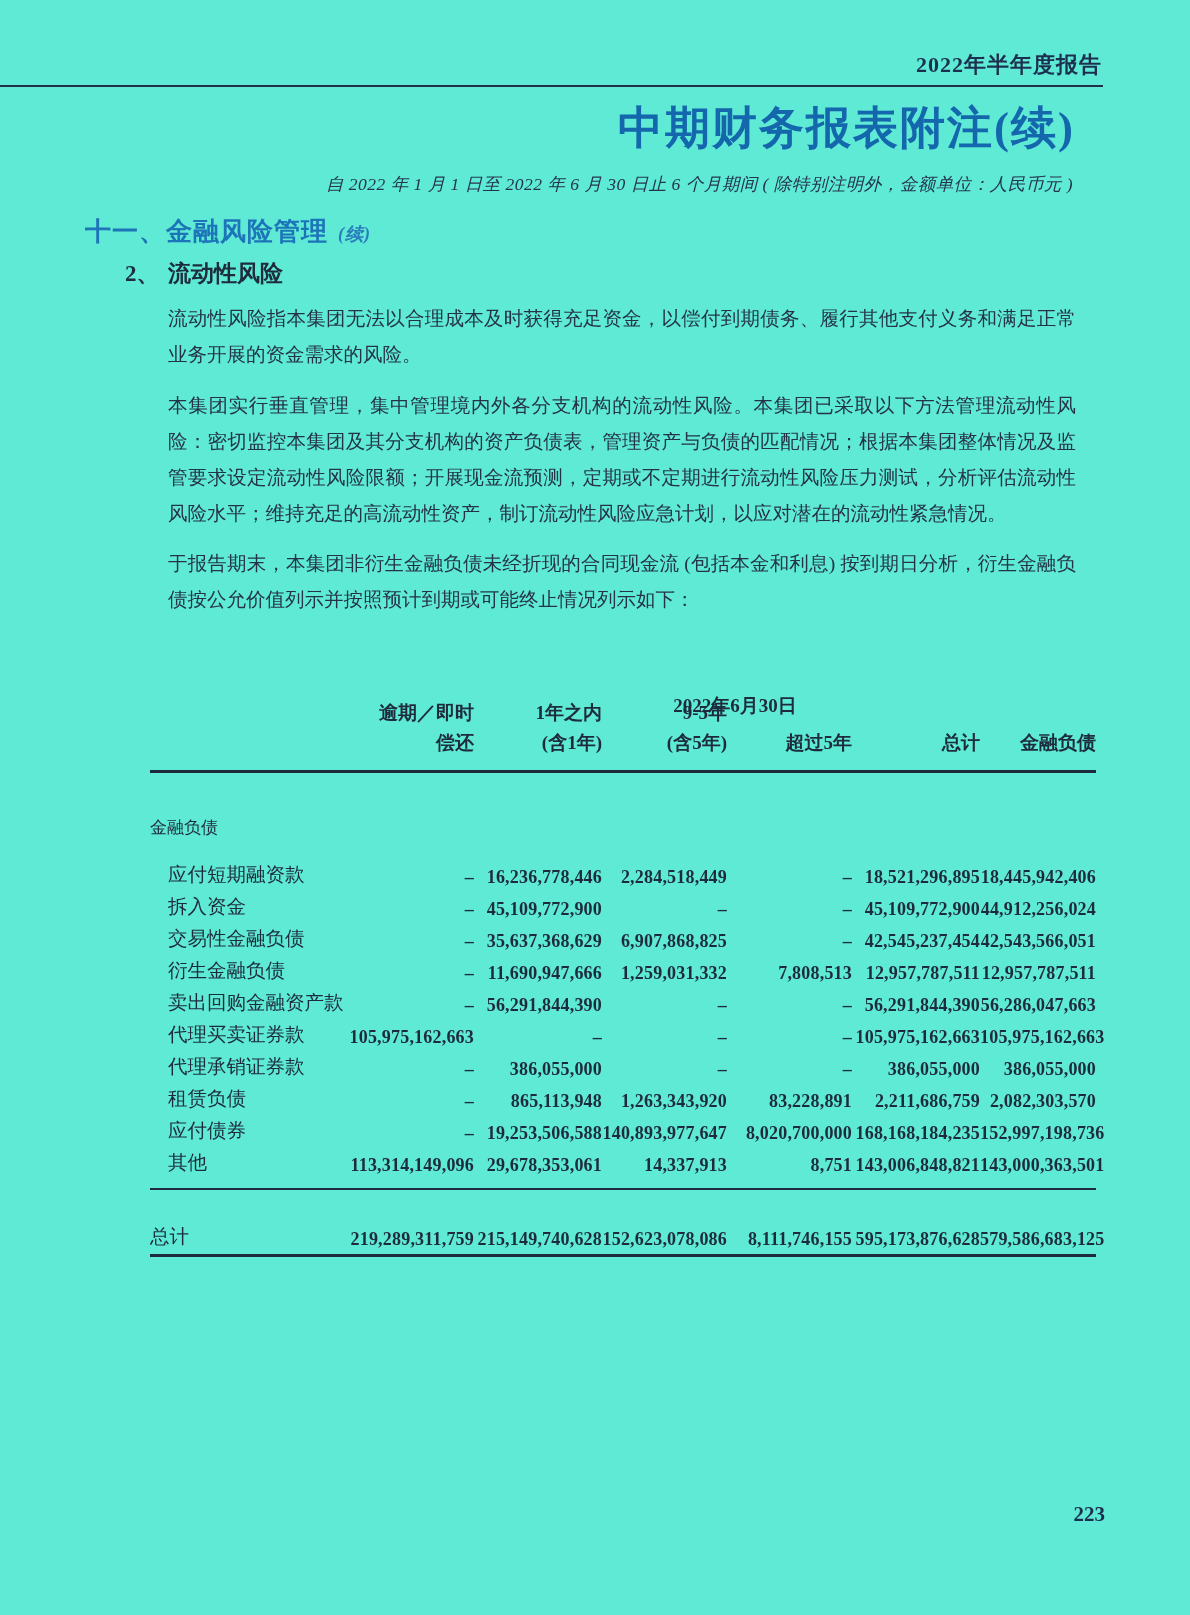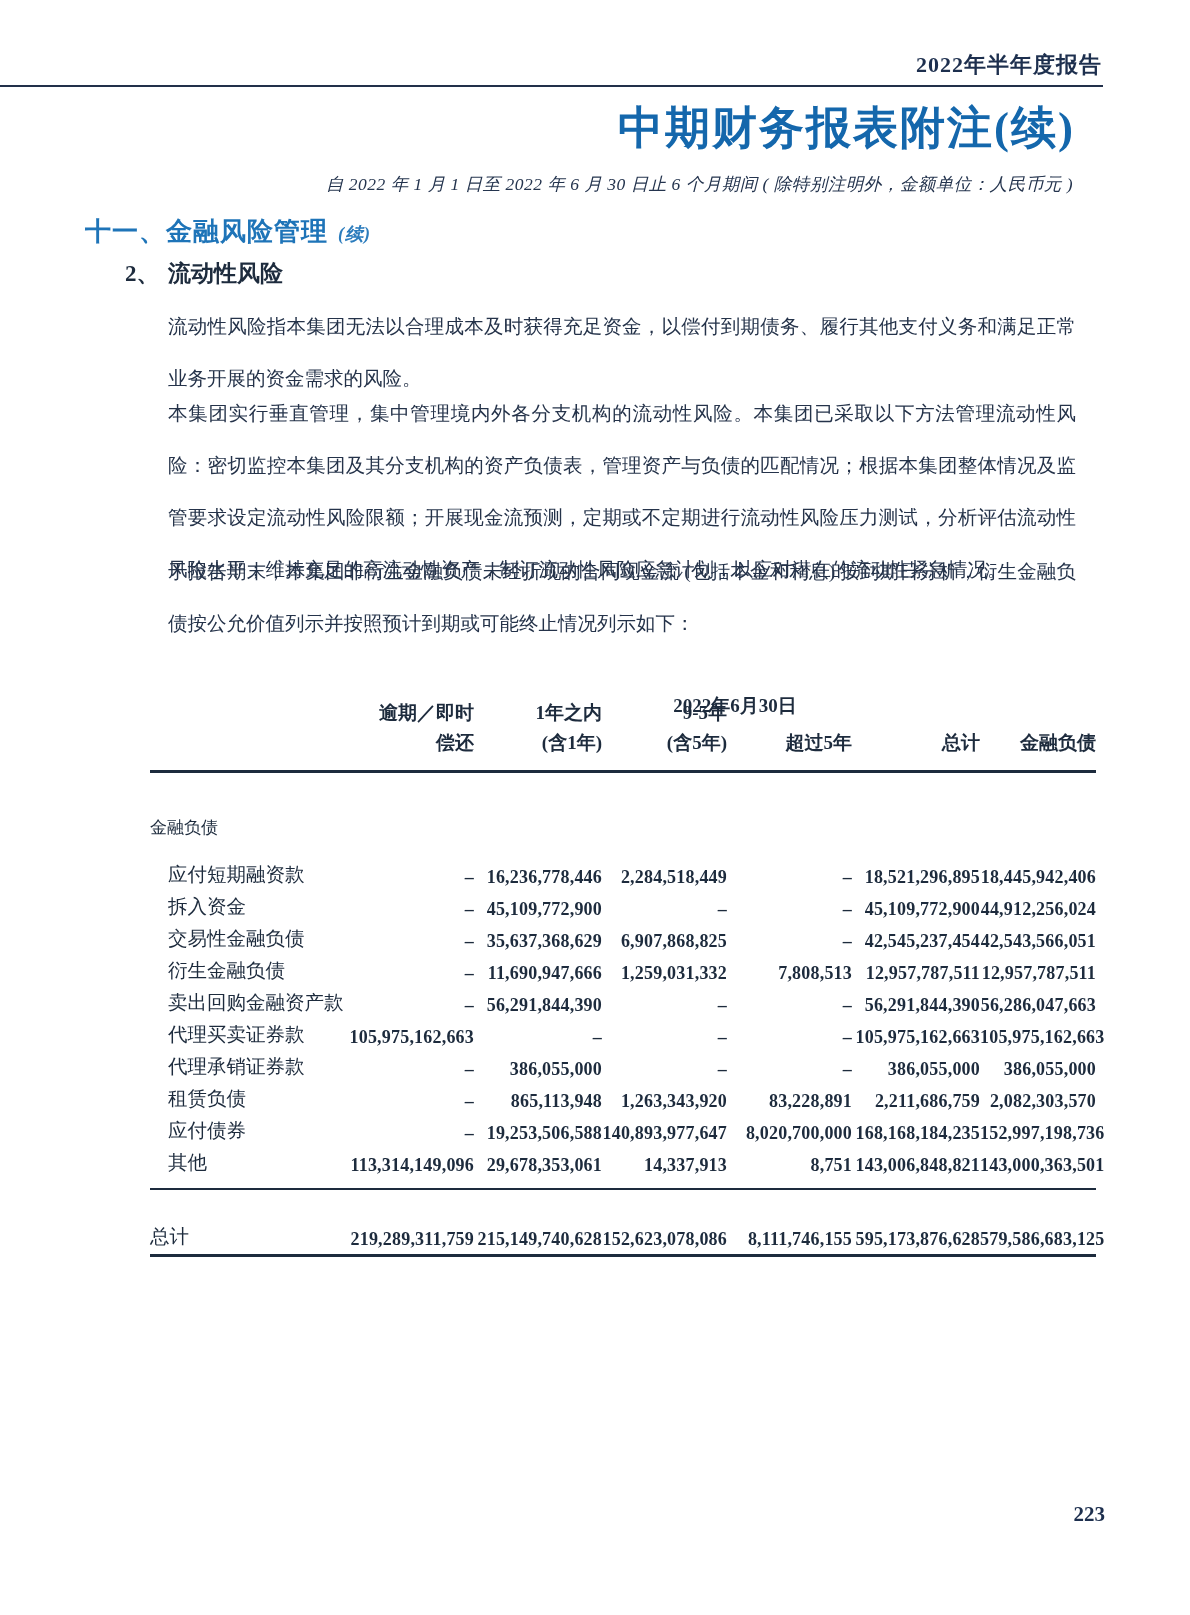--- a/index.html
+++ b/index.html
@@ -1,20 +1,20 @@
 <!DOCTYPE html>
 <html><head>
 <meta charset="utf-8">
 <style>
   * { margin:0; padding:0; box-sizing:border-box; }
   html,body { background:#b9cfe4; }
   .page {
     position:relative;
     width:1190px; height:1615px;
-    background:#ffffff;
+    background:#5eead4;
     font-family:"Liberation Serif","DejaVu Serif",serif;
     color:#22304a;
     overflow:hidden;
   }
   
   .report-header {
     position:absolute; top:50px; right:88px;
     font-size:22px; font-weight:bold; color:#1d2f4e;
     letter-spacing:1px;
   }
@@ -44,21 +44,21 @@
     margin-left:10px; color:#2b7cbd;
   }
   .subsection-heading {
     position:absolute; top:258px; left:125px;
     font-size:23px; font-weight:bold; color:#1d2b3d;
   }
   .subsection-heading .num { display:inline-block; width:43px; }
   
   .para {
     position:absolute; left:168px; width:908px;
-    font-size:19.5px; line-height:52px;
+    font-size:19.5px; line-height:36px;
     color:#25334a; text-align:justify;
   }
   .para-1 { top:301px; }
   .para-2 { top:388px; }
   .para-3 { top:546px; }
   
   .fin-table {
     position:absolute; top:640px; left:150px; width:946px;
     color:#1d2b3d; font-size:19px;
   }

